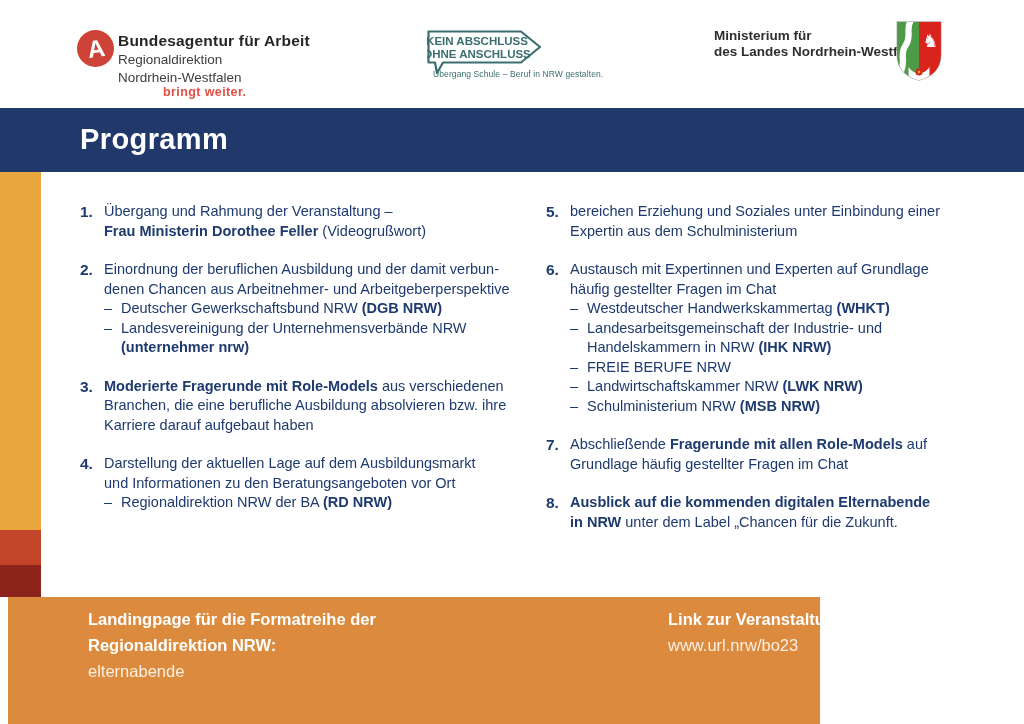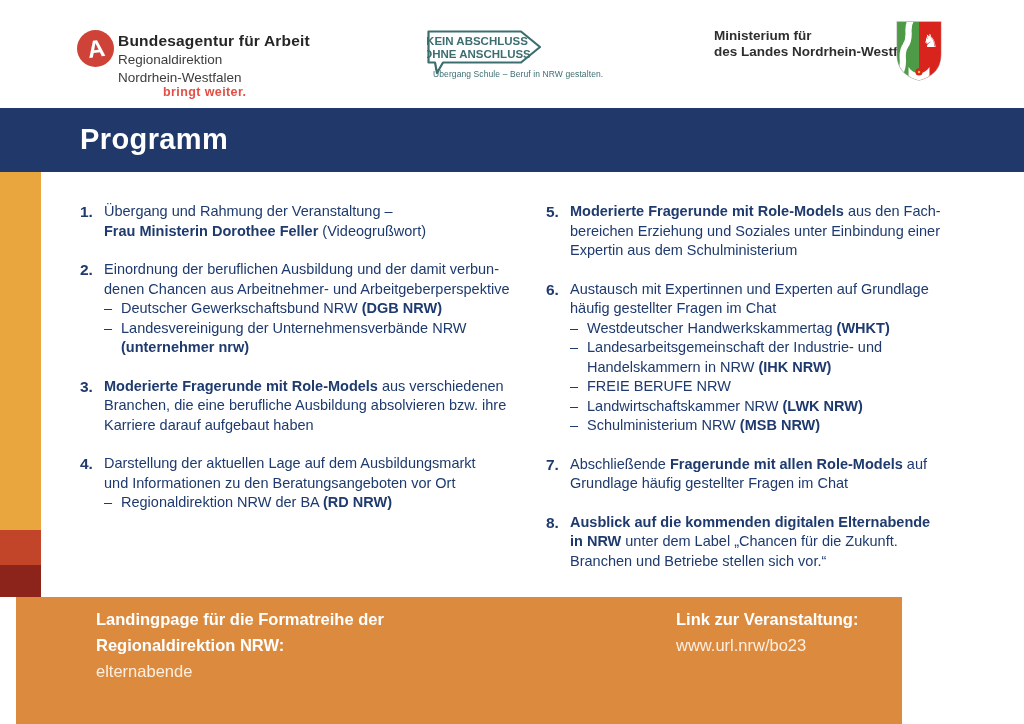--- a/index.html
+++ b/index.html
@@ -38,21 +38,21 @@
   .col{width:428px}
   .item{display:flex;margin-bottom:19px}
   .num{width:24px;flex:none;font-weight:bold;font-size:15.5px;color:var(--textblue);line-height:19.5px}
   .ibody{font-size:14.5px;line-height:19.5px;color:var(--textblue);white-space:nowrap}
   .ibody .b{font-weight:bold}
   .line{display:block}
   .line.dash{display:flex}
   .line .dashchar{width:17px;flex:none}
   .line.cont{padding-left:17px}
   
-  .footer{position:absolute;left:16px;top:597px;width:886px;height:127px;background:var(--orange)}
+  .footer{position:absolute;left:8px;top:597px;width:812px;height:127px;background:var(--orange)}
   .f-block{position:absolute;top:9px;white-space:nowrap}
   .f-left{left:80px}
   .f-right{left:660px}
   .f-head{font-size:16.5px;font-weight:bold;color:#fff;line-height:26px}
   .f-url{font-size:16.5px;color:#FCEFE2;line-height:26px;font-weight:normal}
 </style>
 </head>
 <body>
 
 <div class="logos">
@@ -151,21 +151,20 @@
             <span class="dashchar">–</span>
             <span><span>Regionaldirektion NRW der BA </span><span class="b">(RD NRW)</span></span>
           </div>
         </div>
       </div>
     </div>
   <div class="col">
       <div class="item">
         <div class="num">5.</div>
         <div class="ibody">
-          <div class="line"><span class="b">Moderierte Fragerunde mit Role-Models</span><span> aus den Fach-</span></div>
           <div class="line"><span>bereichen Erziehung und Soziales unter Einbindung einer</span></div>
           <div class="line"><span>Expertin aus dem Schulministerium</span></div>
         </div>
       </div>
       <div class="item">
         <div class="num">6.</div>
         <div class="ibody">
           <div class="line"><span>Austausch mit Expertinnen und Experten auf Grundlage</span></div>
           <div class="line"><span>häufig gestellter Fragen im Chat</span></div>
           <div class="line dash">
@@ -196,21 +195,20 @@
         <div class="ibody">
           <div class="line"><span>Abschließende </span><span class="b">Fragerunde mit allen Role-Models</span><span> auf</span></div>
           <div class="line"><span>Grundlage häufig gestellter Fragen im Chat</span></div>
         </div>
       </div>
       <div class="item">
         <div class="num">8.</div>
         <div class="ibody">
           <div class="line"><span class="b">Ausblick auf die kommenden digitalen Elternabende</span></div>
           <div class="line"><span class="b">in NRW</span><span> unter dem Label „Chancen für die Zukunft.</span></div>
-          <div class="line"><span>Branchen und Betriebe stellen sich vor.“</span></div>
         </div>
       </div>
     </div>
 </div>
 
 <div class="footer">
   <div class="f-block f-left">
     <div class="f-head">Landingpage für die Formatreihe der</div>
     <div class="f-head">Regionaldirektion NRW:</div>
     <div class="f-url">elternabende</div>

